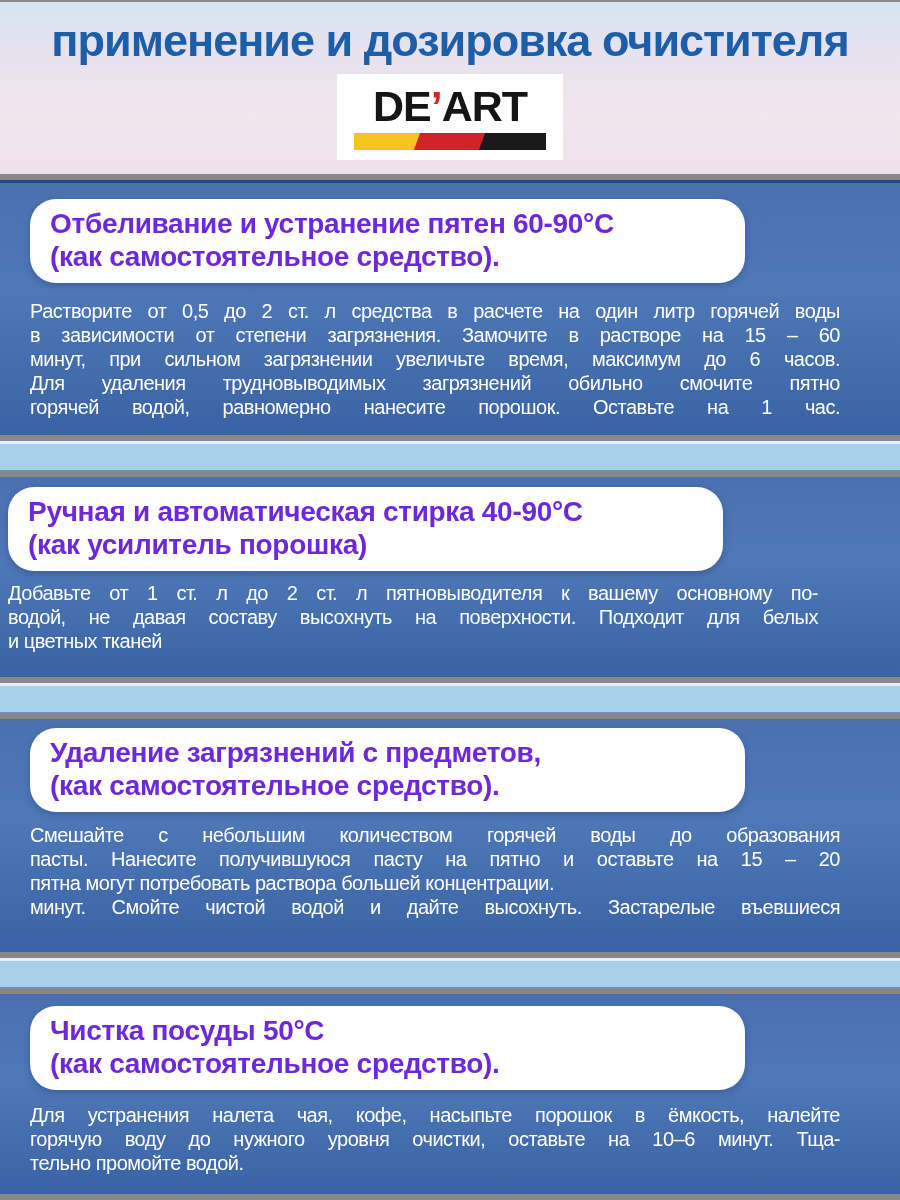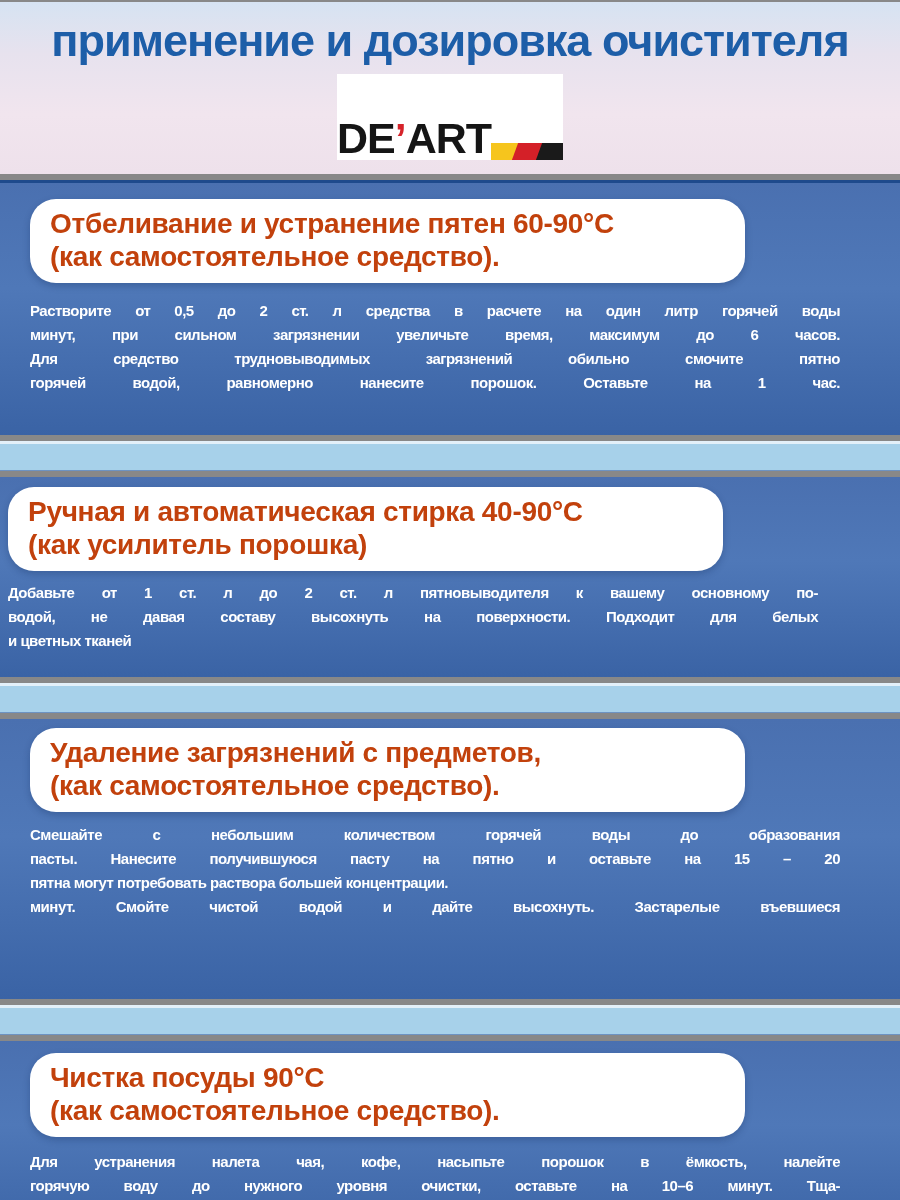--- a/index.html
+++ b/index.html
@@ -17,21 +17,21 @@
     text-align:center;
   }
   .page-title {
     padding-top:13px;
     font-size:45px; font-weight:700; letter-spacing:-1px;
     color:#1d5ea8;
   }
   .logo-box {
     width:226px; height:86px; margin:7px auto 0;
     background:#ffffff;
-    display:flex; flex-direction:row; align-items:flex-end; justify-content:center;
+    display:flex; flex-direction:column; align-items:center; justify-content:center;
   }
   .logo-word {
     font-size:43px; font-weight:700; letter-spacing:-1px; line-height:1;
     color:#151515;
   }
   .logo-word .apos { color:#d6232a; }
   .logo-stripe {
     position:relative; width:192px; height:17px; margin-top:5px; overflow:hidden;
   }
   .logo-stripe .seg { position:absolute; top:0; height:100%; display:block; }
@@ -40,39 +40,39 @@
   .logo-stripe .seg.r { left:33%; width:34%; background:#d42028; transform:skewX(-20deg); z-index:2; }
 
   
   .band {
     flex:0 0 auto; width:100%;
     background:linear-gradient(180deg,#4a70b0 0%,#4f78b8 42%,#3a63a5 100%);
     padding-left:30px; padding-right:57px;
   }
   .band1 { height:255px; padding-top:16px; border-top:3px solid #1e4a8c; }
   .band2 { height:200px; padding-top:10px;padding-left:8px; }
-  .band3 { height:280px; padding-top:9px; }
+  .band3 { height:233px; padding-top:9px; }
   .band4 { height:200px; padding-top:12px; }
 
   .pill {
     width:715px; background:#ffffff; border-radius:26px;
     padding:8px 20px 10px 20px;
     box-shadow:0 3px 7px rgba(15,40,85,.28);
   }
   .hline {
     font-size:28px; font-weight:700; line-height:33px; letter-spacing:-0.3px;
-    color:#c2410c;
+    color:#6d28d9;
   }
 
   .body-text { margin-top:16px; }
   .band2 .body-text { margin-top:10px; }
   .band3 .body-text { margin-top:11px; }
   .band4 .body-text { margin-top:13px; }
   .bline {
-    color:#ffffff; font-size:15px; font-weight:700; letter-spacing:-0.5px;
+    color:#ffffff; font-size:20px; font-weight:400; letter-spacing:-0.5px;
     line-height:24px; width:810px;
     text-align:justify; text-align-last:justify;
   }
   .bline.short { text-align-last:left; }
 
   
   .gap {
     flex:0 0 auto; height:30px; width:100%;
     background:#a7d1ea;
     border-top:3px solid #e3f0f9;
@@ -108,22 +108,23 @@
     </div>
   </header>
 
   <section class="band band1">
     <div class="pill">
       <div class="hline">Отбеливание и устранение пятен 60-90°C</div>
       <div class="hline">(как самостоятельное средство).</div>
     </div>
     <div class="body-text">
       <div class="bline">Растворите от 0,5 до 2 ст. л средства в расчете на один литр горячей воды</div>
+      <div class="bline">в зависимости от степени загрязнения. Замочите в растворе на 15 – 60</div>
       <div class="bline">минут, при сильном загрязнении увеличьте время, максимум до 6 часов.</div>
-      <div class="bline">Для средство трудновыводимых загрязнений обильно смочите пятно</div>
+      <div class="bline">Для удаления трудновыводимых загрязнений обильно смочите пятно</div>
       <div class="bline">горячей водой, равномерно нанесите порошок. Оставьте на 1 час.</div>
     </div>
   </section>
 
   <div class="gap"></div>
 
   <section class="band band2">
     <div class="pill">
       <div class="hline">Ручная и автоматическая стирка 40-90°C</div>
       <div class="hline">(как усилитель порошка)</div>
@@ -147,21 +148,21 @@
       <div class="bline">пасты. Нанесите получившуюся пасту на пятно и оставьте на 15 – 20</div>
       <div class="bline short">пятна могут потребовать раствора большей концентрации.</div>
       <div class="bline">минут. Смойте чистой водой и дайте высохнуть. Застарелые въевшиеся</div>
     </div>
   </section>
 
   <div class="gap"></div>
 
   <section class="band band4">
     <div class="pill">
-      <div class="hline">Чистка посуды 90°C</div>
+      <div class="hline">Чистка посуды 50°C</div>
       <div class="hline">(как самостоятельное средство).</div>
     </div>
     <div class="body-text">
       <div class="bline">Для устранения налета чая, кофе, насыпьте порошок в ёмкость, налейте</div>
       <div class="bline">горячую воду до нужного уровня очистки, оставьте на 10–6 минут. Тща-</div>
       <div class="bline short">тельно промойте водой.</div>
     </div>
   </section>
 
   <div class="floor"></div>

